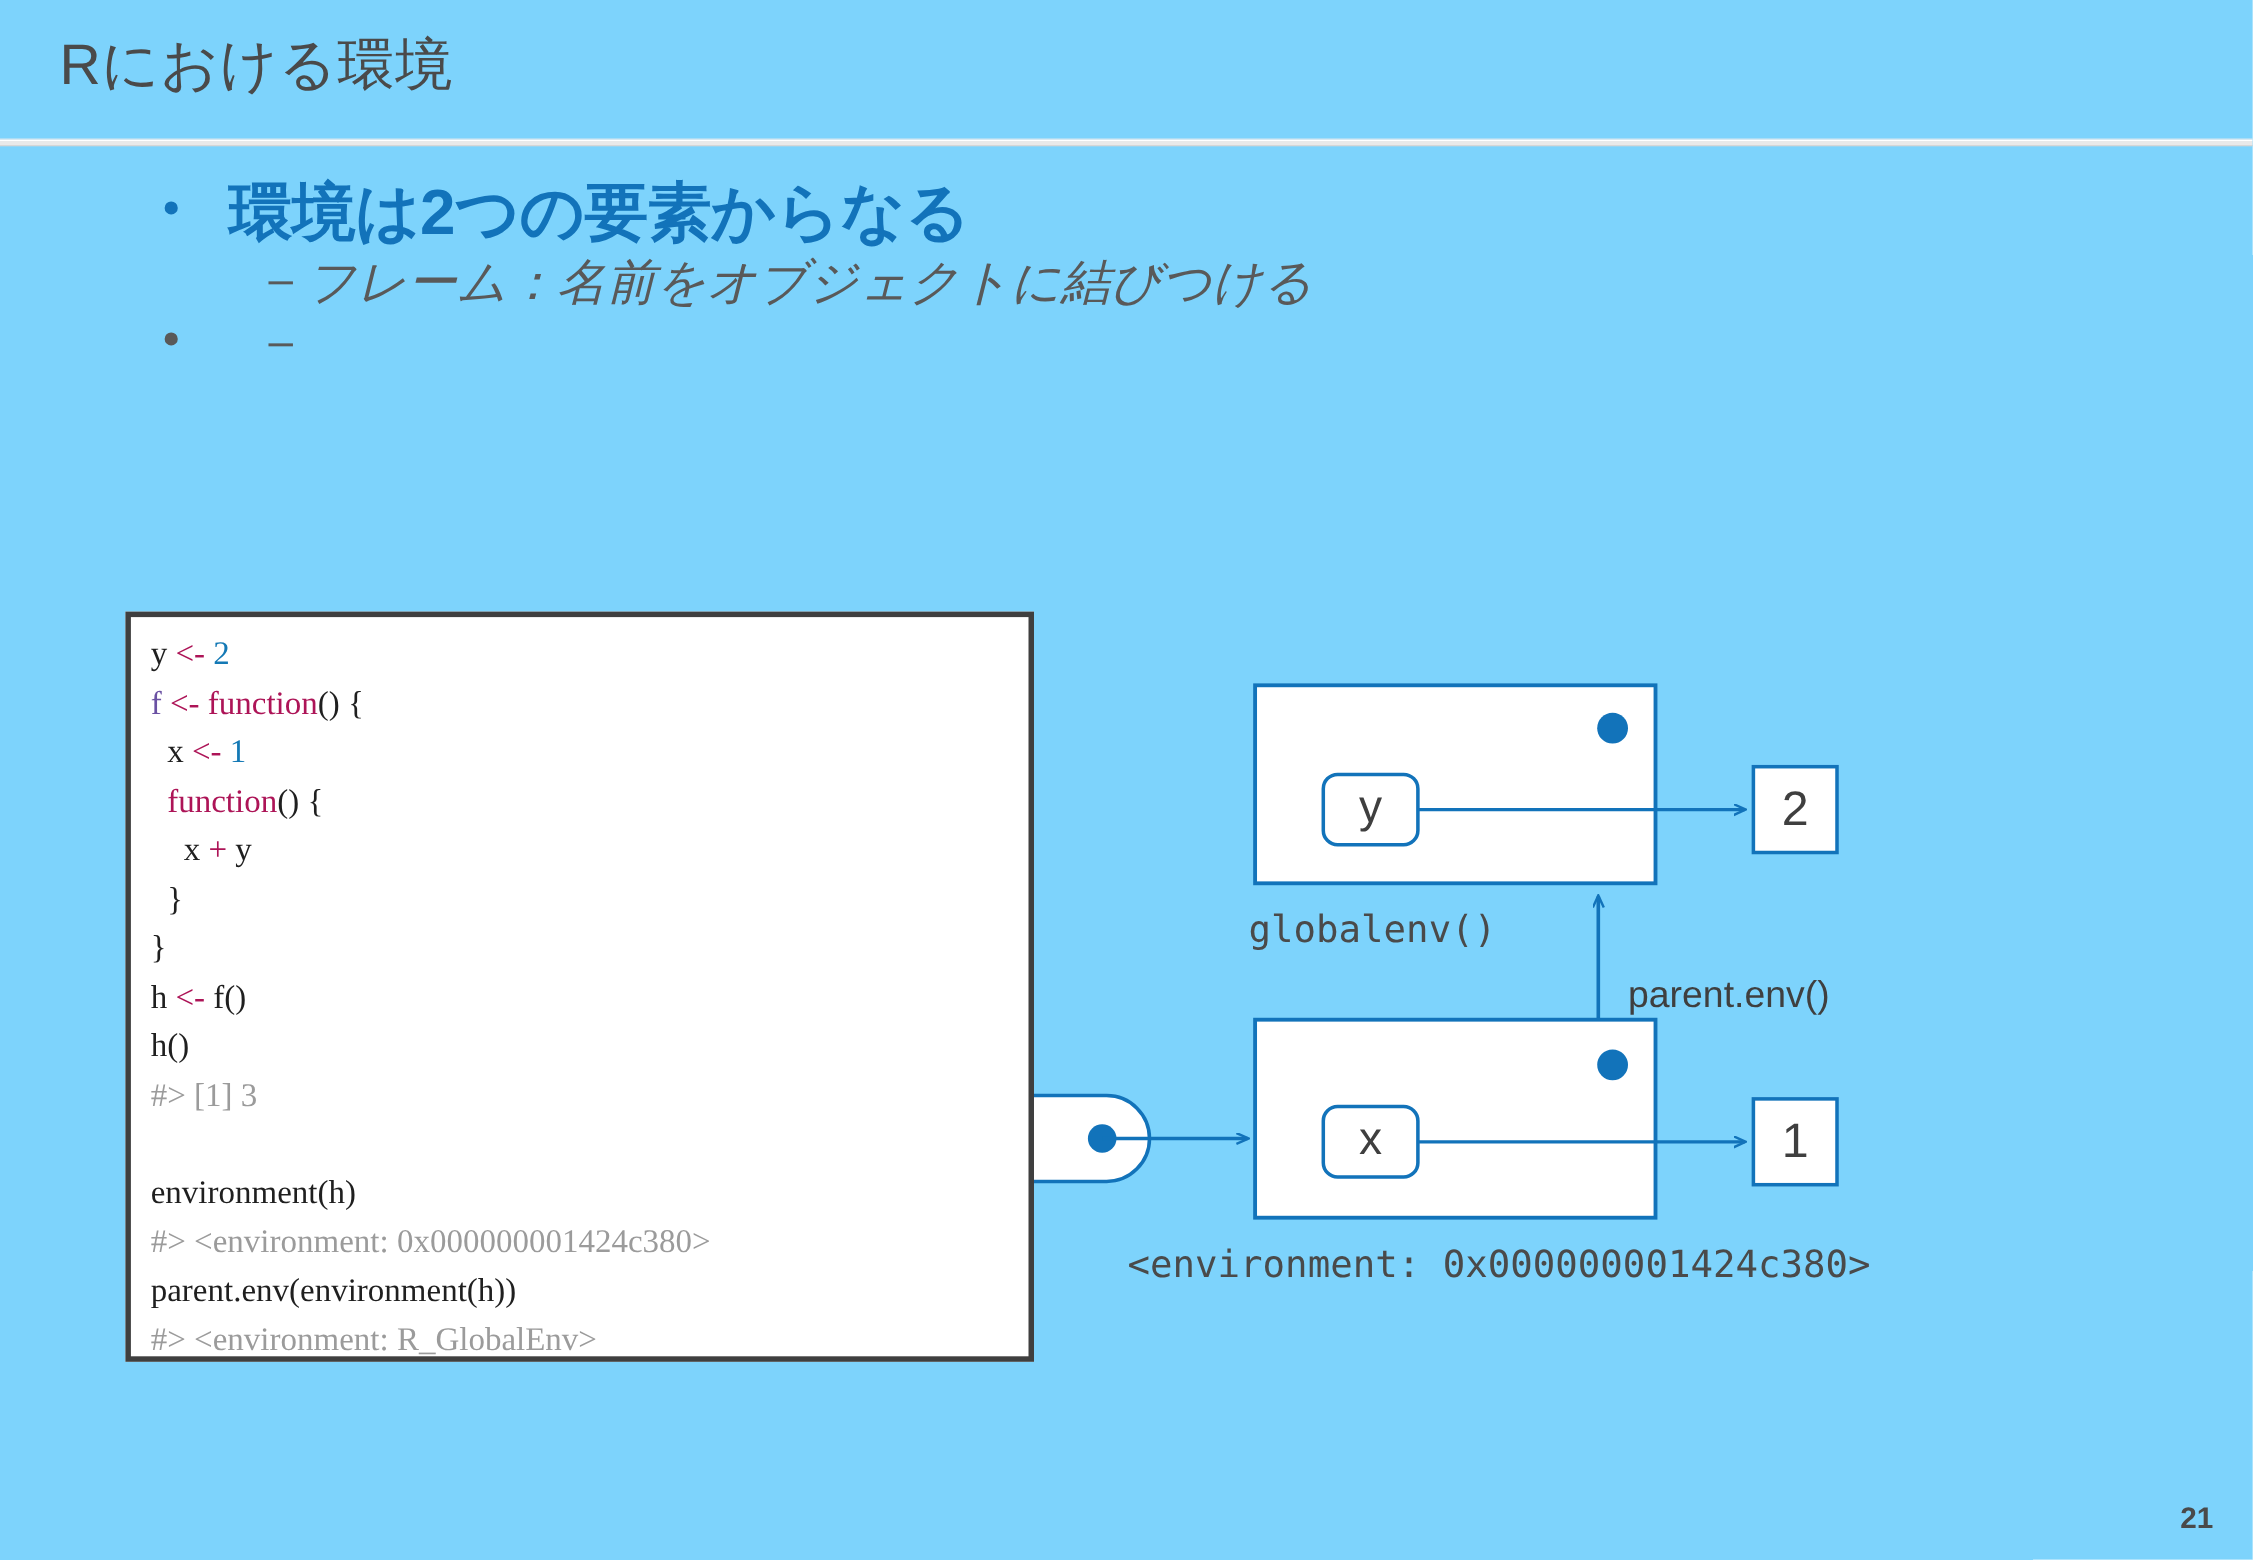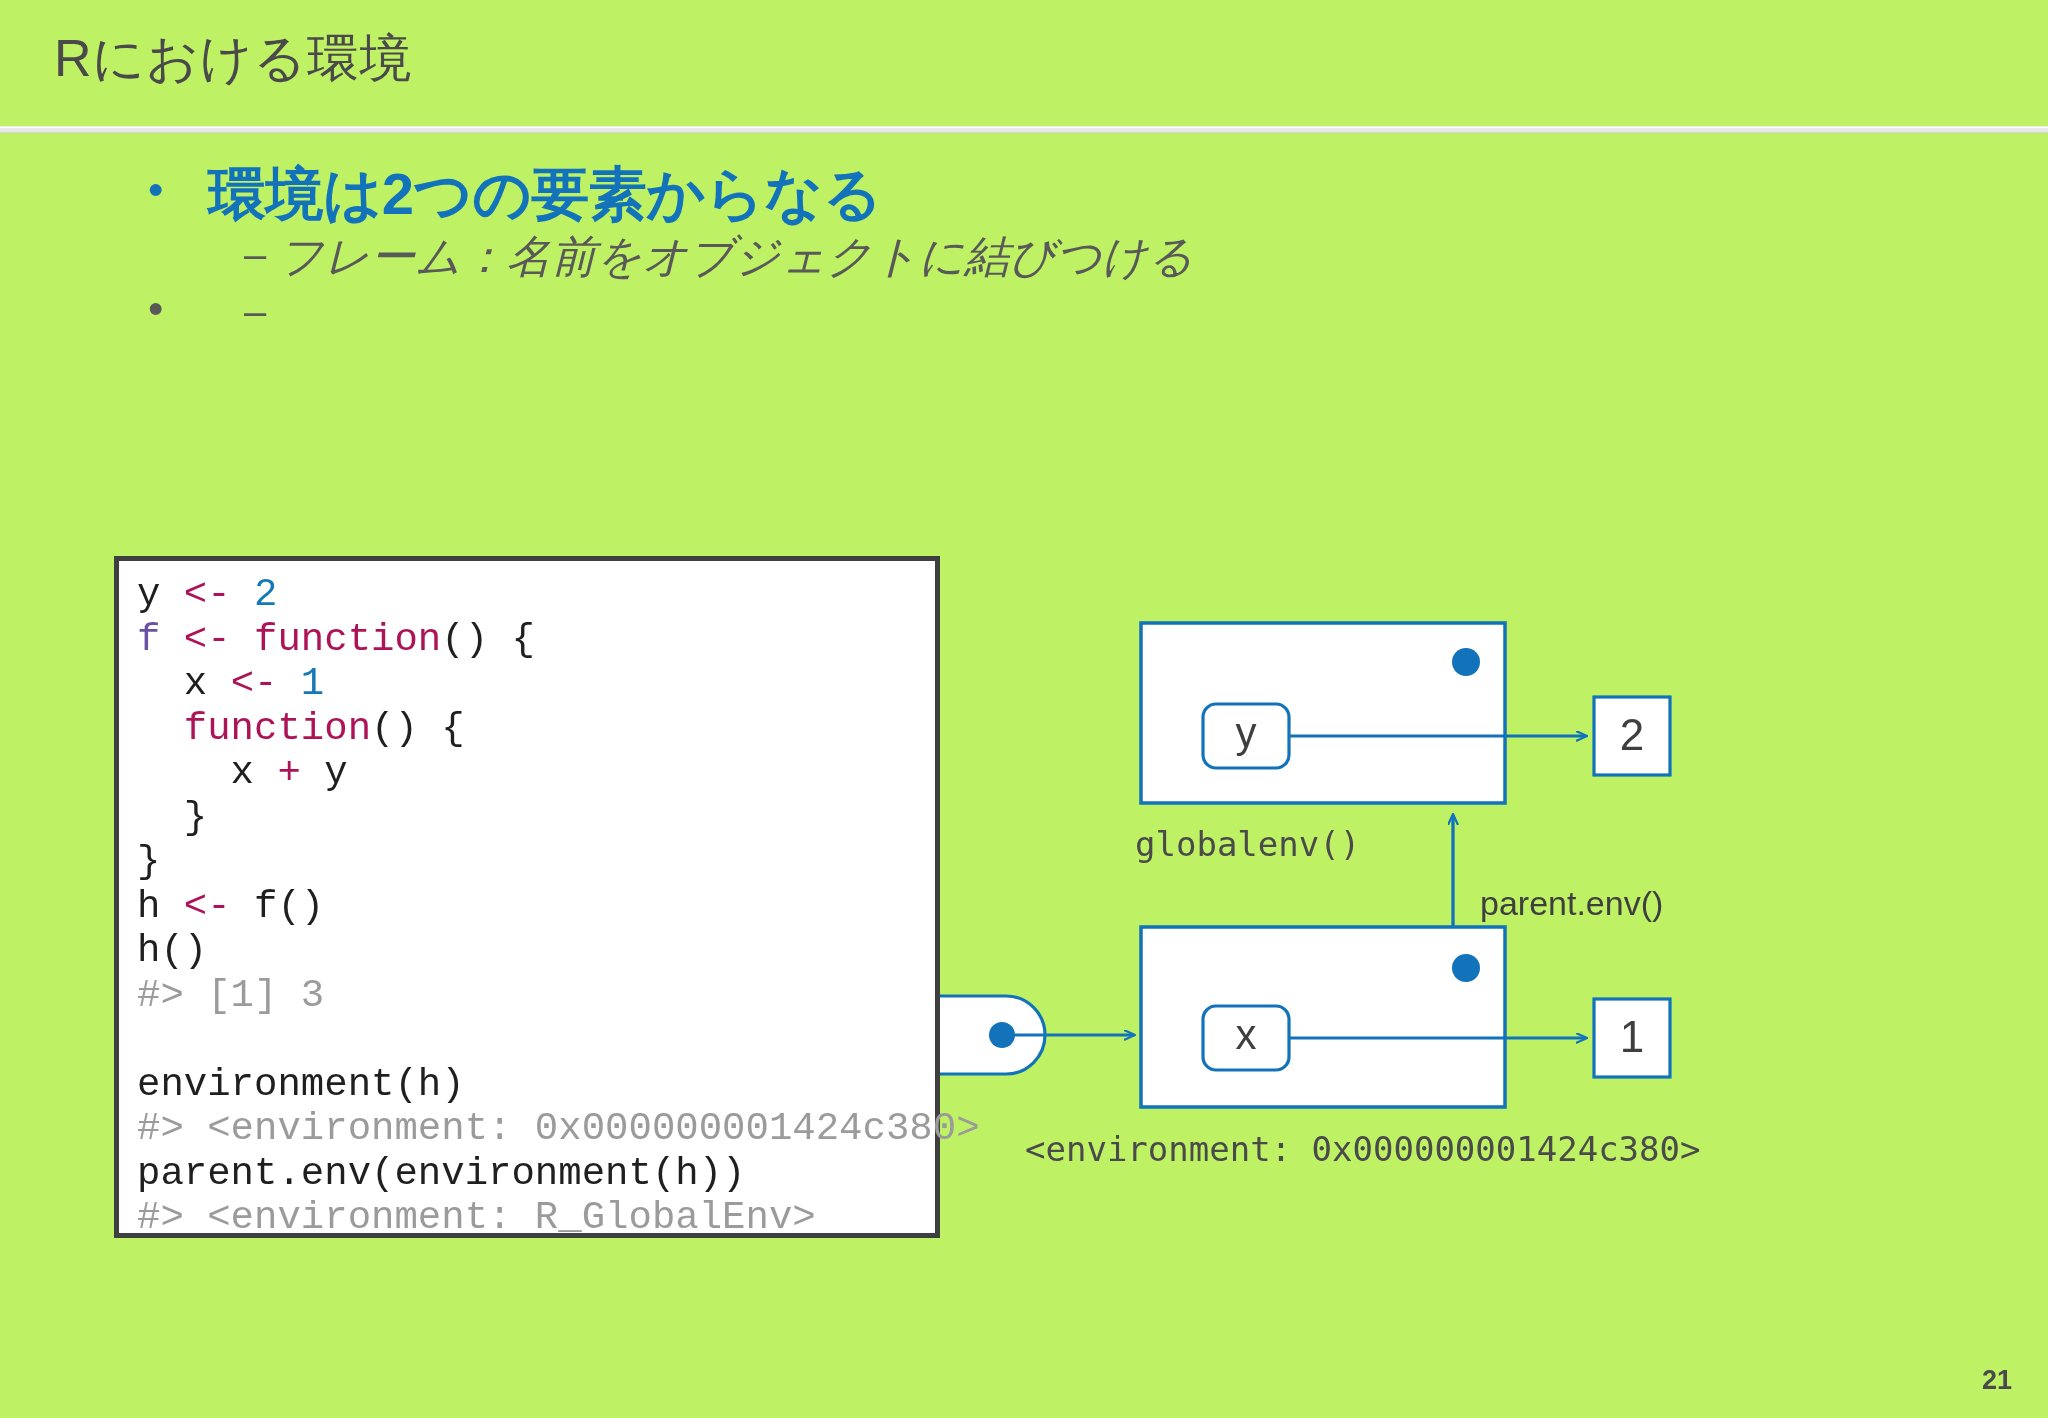--- a/index.html
+++ b/index.html
@@ -7,21 +7,21 @@
     padding: 0;
     background: #ffffff;
   }
   body {
     font-family: "Liberation Sans", sans-serif;
   }
   #slide {
     position: relative;
     width: 2048px;
     height: 1418px;
-    background: #bef264;
+    background: #7dd3fc;
     overflow: hidden;
   }
 
   
   #slide-title {
     position: absolute;
     left: 54px;
     top: 24px;
     font-size: 52px;
     color: #4a4a4a;
@@ -106,22 +106,22 @@
     top: 556px;
     width: 826px;
     height: 682px;
     border: 5px solid #3f3f3f;
     background: #ffffff;
     box-sizing: border-box;
     padding: 12px 0 0 18px;
   }
   #code-pre {
     margin: 0;
-    font-family: Liberation Mono, monospace;
-    font-size: 39px;
+    font-family: Liberation Serif, serif;
+    font-size: 30px;
     line-height: 44.5px;
     color: #1f1f1f;
     white-space: pre;
   }
   .tk-op      { color: #ad1457; }
   .tk-num     { color: #1479b5; }
   .tk-fn      { color: #ad1457; }
   .tk-var     { color: #6a51a3; }
   .tk-out     { color: #9b9b9b; }
 

